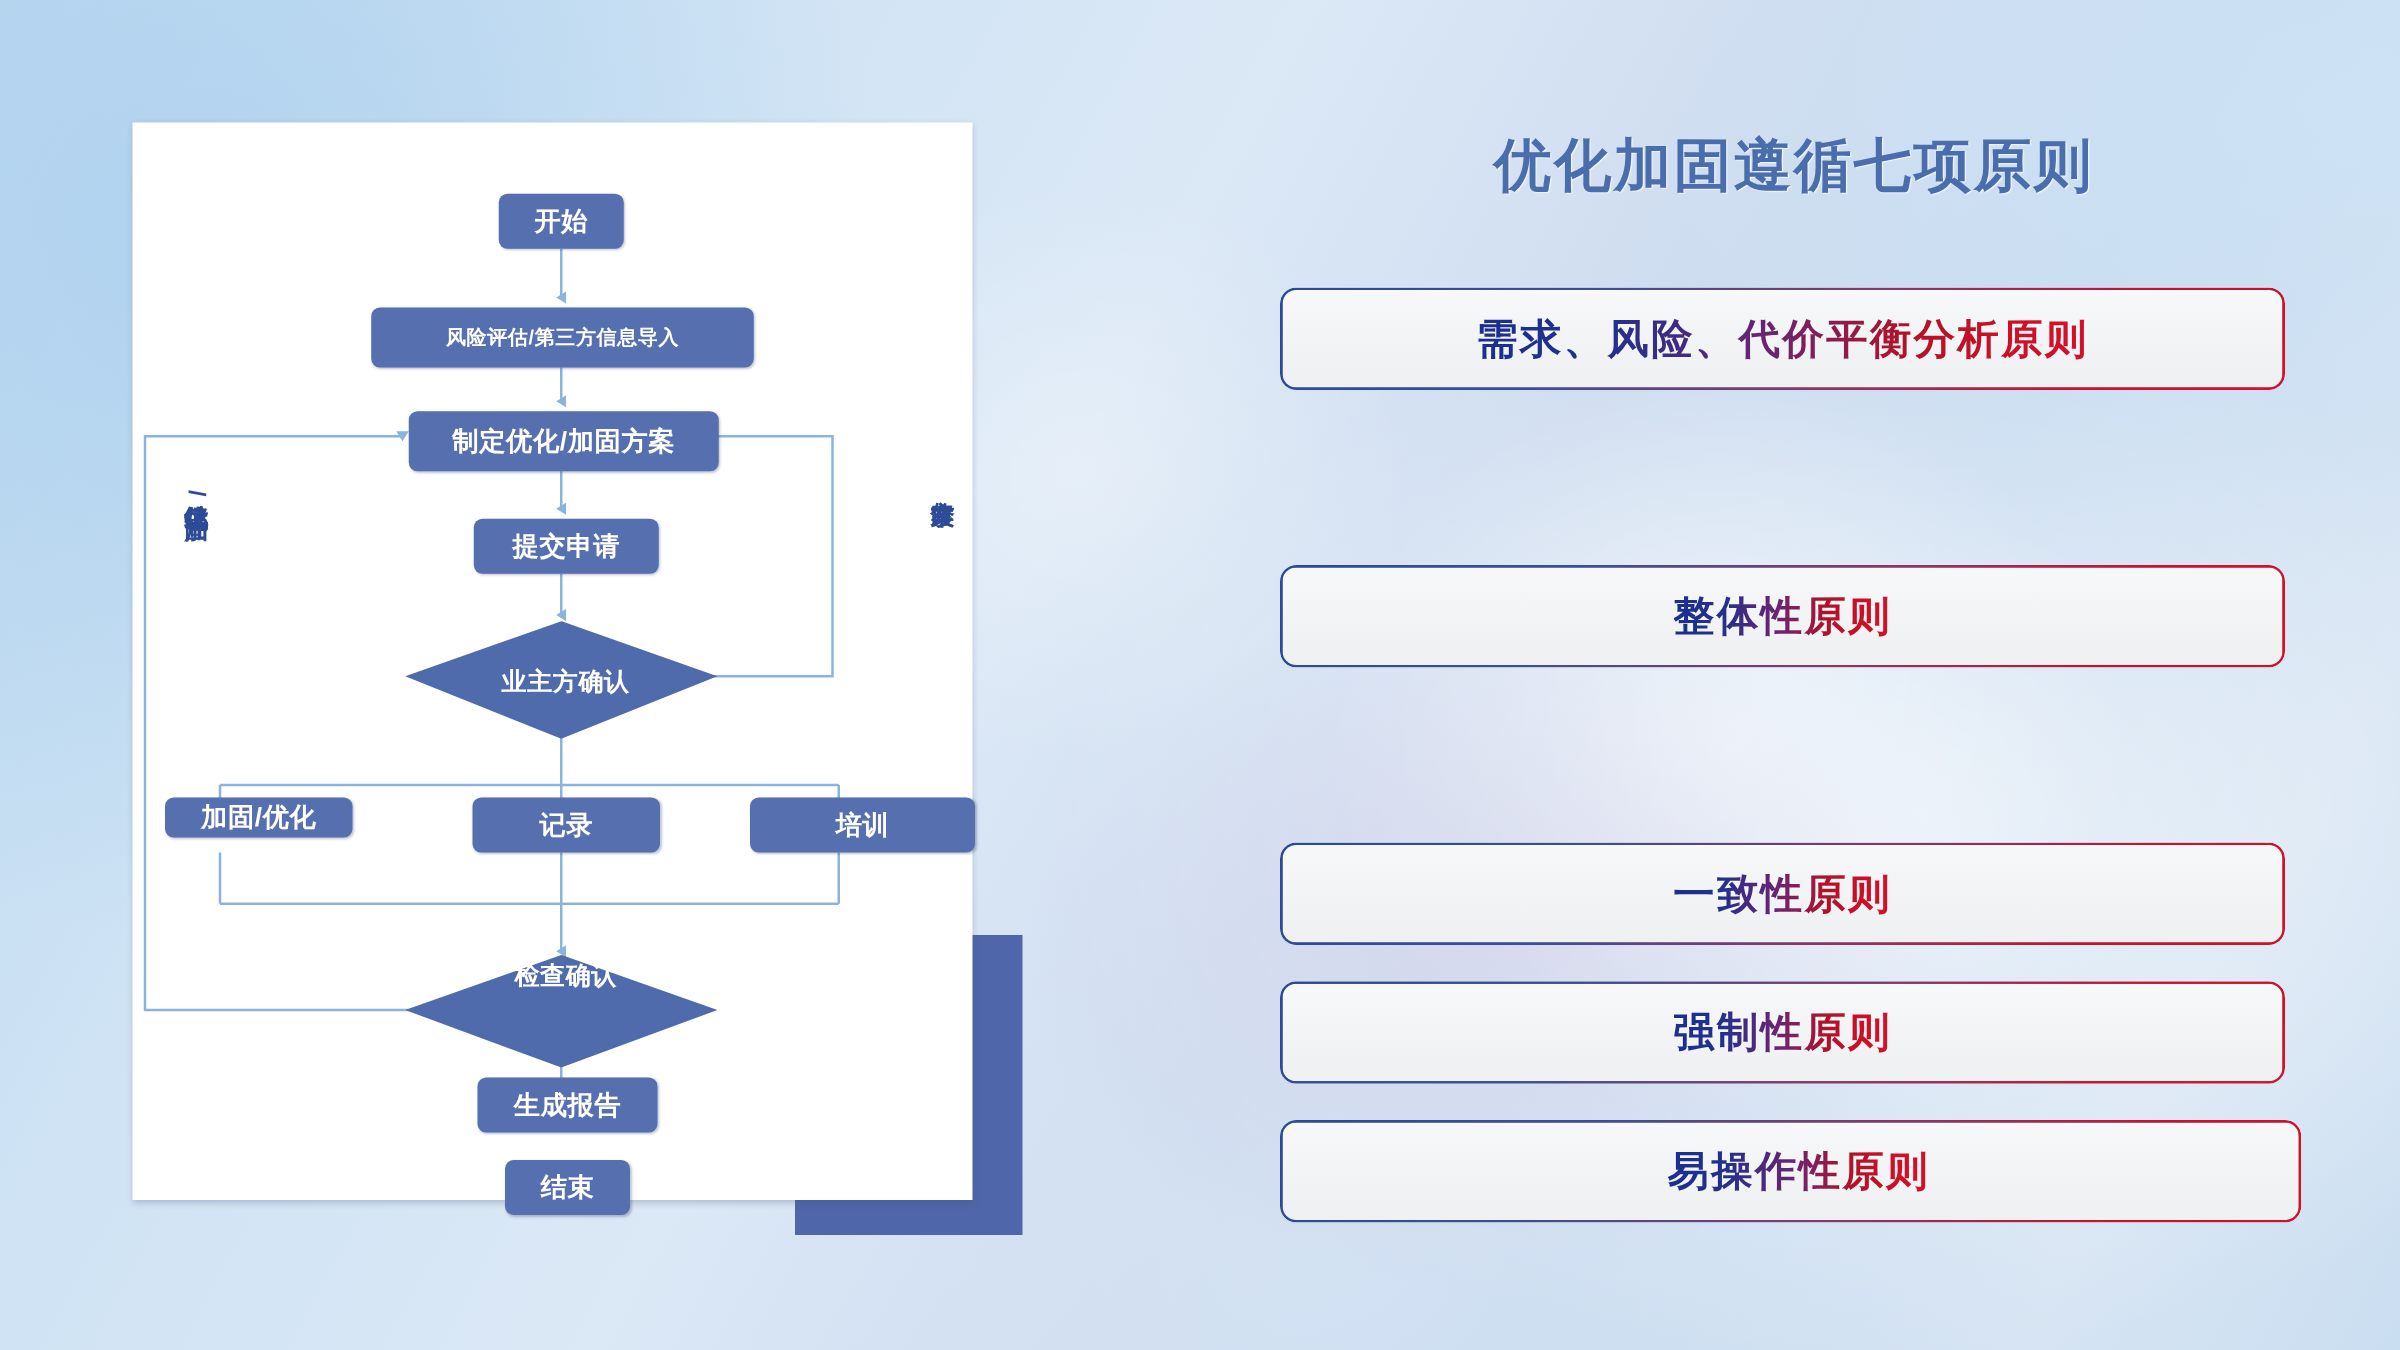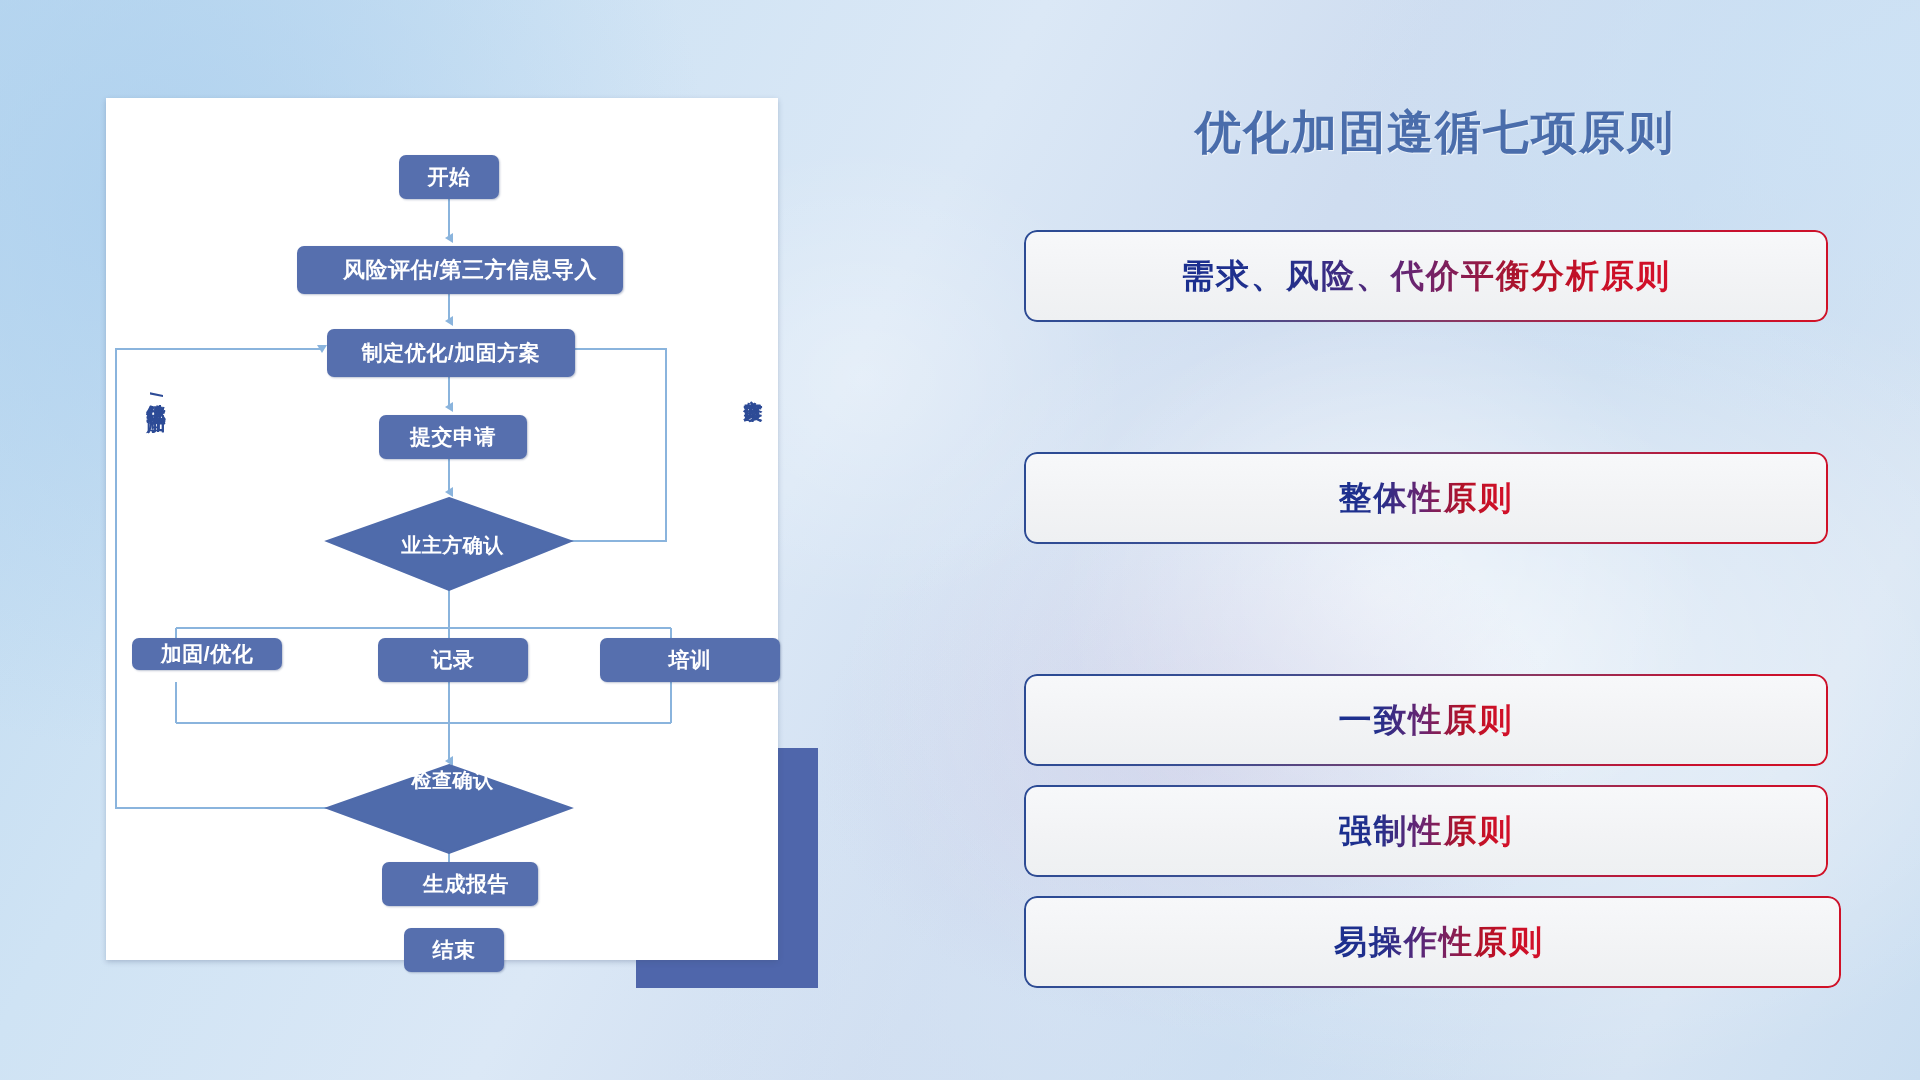--- a/index.html
+++ b/index.html
@@ -70,21 +70,21 @@
   
   #right-panel{position:absolute;left:1020px;top:80px;width:830px;height:930px;}
   #panel-title{
     position:absolute;left:0;top:22px;width:830px;
     text-align:center;
     font-size:46px;font-weight:bold;color:#4a6dab;
     letter-spacing:2px;
     text-shadow:1px 1px 1px rgba(255,255,255,.7);
   }
   .pcard{
-    position:absolute;left:6px;width:800px;height:88px;
+    position:absolute;left:6px;width:800px;height:78px;
     border-radius:11px;
     background:linear-gradient(180deg,#f7f8fa 0%,#f2f3f5 55%,#eef0f2 100%);
     display:flex;align-items:center;justify-content:center;
     box-shadow:0 1px 2px rgba(80,100,140,.18);
     text-align:right;
   }
   .pcard::before{
     content:"";position:absolute;inset:-2px;border-radius:13px;
     padding:2px;
     background:linear-gradient(125deg,#2a4a94 0%,#3a4f93 28%,#8a3661 58%,#c8102e 82%,#d21226 100%);
@@ -147,29 +147,29 @@
 
       <path d="M221,710 L10,710 L10,251 L216,251" marker-end="url(#ahr)"></path>
 
       <path d="M465,443 L560,443 L560,251 L364,251" marker-end="url(#ahr)"></path>
 
       <path d="M343,400 L465,443 L343,492 L221,443 z" fill="#4f6bab" stroke="#4f6bab"></path>
       <path d="M343,667 L465,710 L343,755 L221,710 z" fill="#4f6bab" stroke="#4f6bab"></path>
     </g>
   </svg>
 <div class="node" style="left: 293px; top: 57px; width: 100px; height: 44px; font-size: 21px;">开始</div>
-    <div class="node" style="left: 191px; top: 148px; width: 306px; height: 48px; font-size: 22px; padding-left: 20px;">风险评估/第三方信息导入</div>
+    <div class="node" style="left: 191px; top: 148px; width: 306px; height: 48px; font-size: 16px;">风险评估/第三方信息导入</div>
     <div class="node" style="left: 221px; top: 231px; width: 248px; height: 48px; font-size: 21px;">制定优化/加固方案</div>
     <div class="node" style="left: 273px; top: 317px; width: 148px; height: 44px; font-size: 21px;">提交申请</div>
     <div class="diamond-label" style="left: 224px; top: 402px; width: 245px; height: 90px; font-size: 20px;">业主方确认</div>
     <div class="node" style="left: 26px; top: 540px; width: 150px; height: 32px; font-size: 21px;">加固/优化</div>
     <div class="node" style="left: 272px; top: 540px; width: 150px; height: 44px; font-size: 21px;">记录</div>
     <div class="node" style="left: 494px; top: 540px; width: 180px; height: 44px; font-size: 21px;">培训</div>
     <div class="diamond-label" style="left: 224px; top: 637px; width: 245px; height: 90px; font-size: 20px;">检查确认</div>
-    <div class="node" style="left: 276px; top: 764px; width: 144px; height: 44px; font-size: 21px; padding-left: 12px;">生成报告</div>
+    <div class="node" style="left: 276px; top: 764px; width: 144px; height: 44px; font-size: 21px;">生成报告</div>
     <div class="node" style="left: 298px; top: 830px; width: 100px; height: 44px; font-size: 21px;">结束</div>
     <div class="vlabel" style="left: 37px; top: 290px; font-size: 19px;">继续优化/加固</div>
     <div class="vlabel" style="left: 634px; top: 287px; font-size: 19px;">方案修改</div>
   </div>
 
 <div id="right-panel">
   <div id="panel-title">优化加固遵循七项原则</div>
 <div class="pcard" style="top: 152px;">
       <span class="pcard-text">需求、风险、代价平衡分析原则</span>
     </div>

